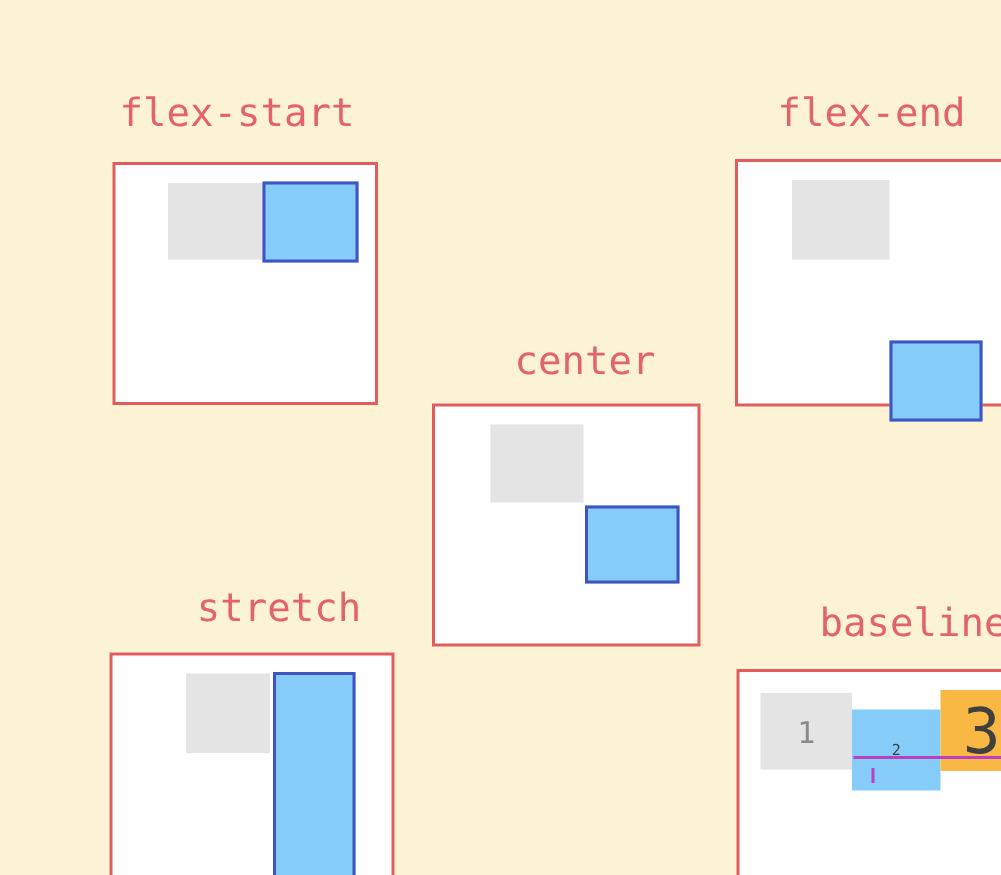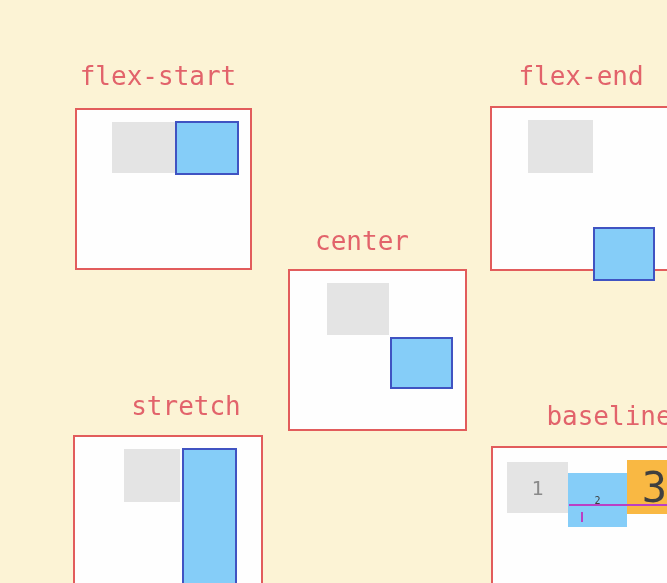--- a/index.html
+++ b/index.html
@@ -59,21 +59,21 @@
   #fs-blue  { left: 86px; top: -1px; width: 64px; height: 54px; }
 
   
   #panel-flex-end { left: 442px; top: 58px; width: 180px; height: 165px; }
   #label-flex-end { left: 443px; top: 13px; }
   #fe-ghost { left: 24px; top: 0; width: 65px; height: 53px; }
   #fe-blue  { left: 89px; top: 107px; width: 62px; height: 54px; }
 
   
   #panel-center { left: 240px; top: 221px; width: 179px; height: 162px; }
-  #label-center { left: 224px; top: 178px; }
+  #label-center { left: 252px; top: 178px; }
   #c-ghost { left: 25px; top: 0; width: 62px; height: 52px; }
   #c-blue  { left: 88px; top: 54px; width: 63px; height: 52px; }
 
   
   #panel-stretch { left: 25px; top: 387px; width: 190px; height: 165px; }
   #label-stretch { left: 48px; top: 343px; }
   #st-ghost { left: 37px; top: 0; width: 56px; height: 53px; }
   #st-blue  { left: 95px; top: -1px; width: 55px; height: 163px; }
 
   

